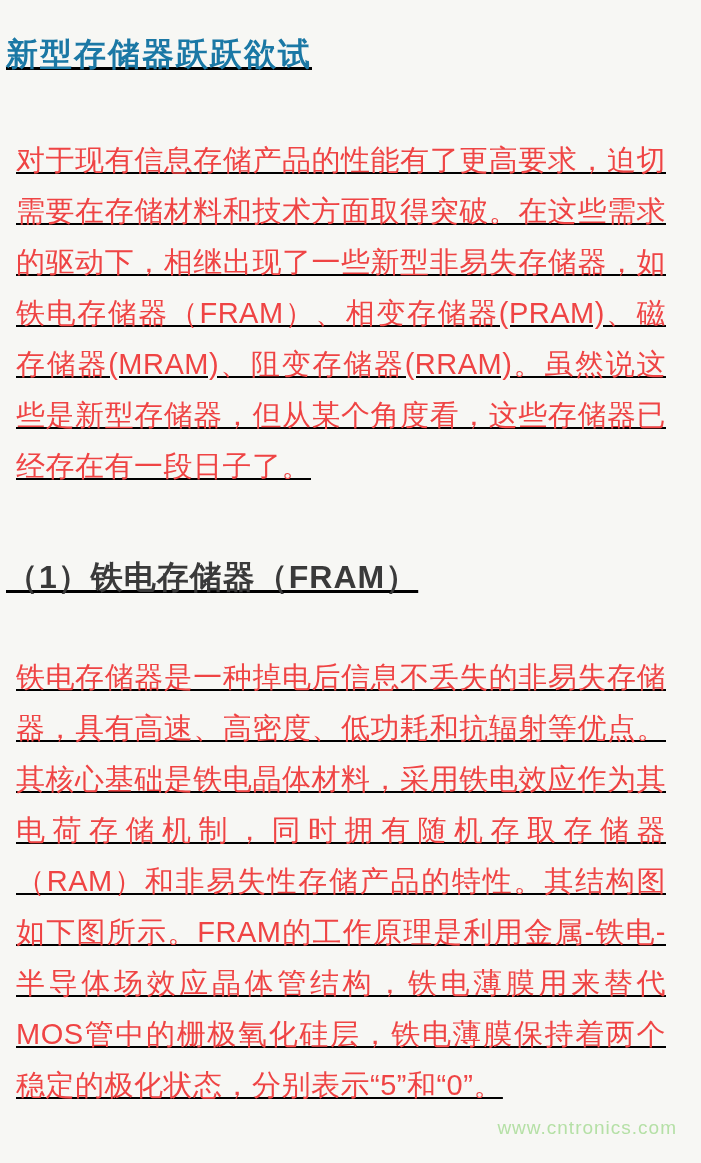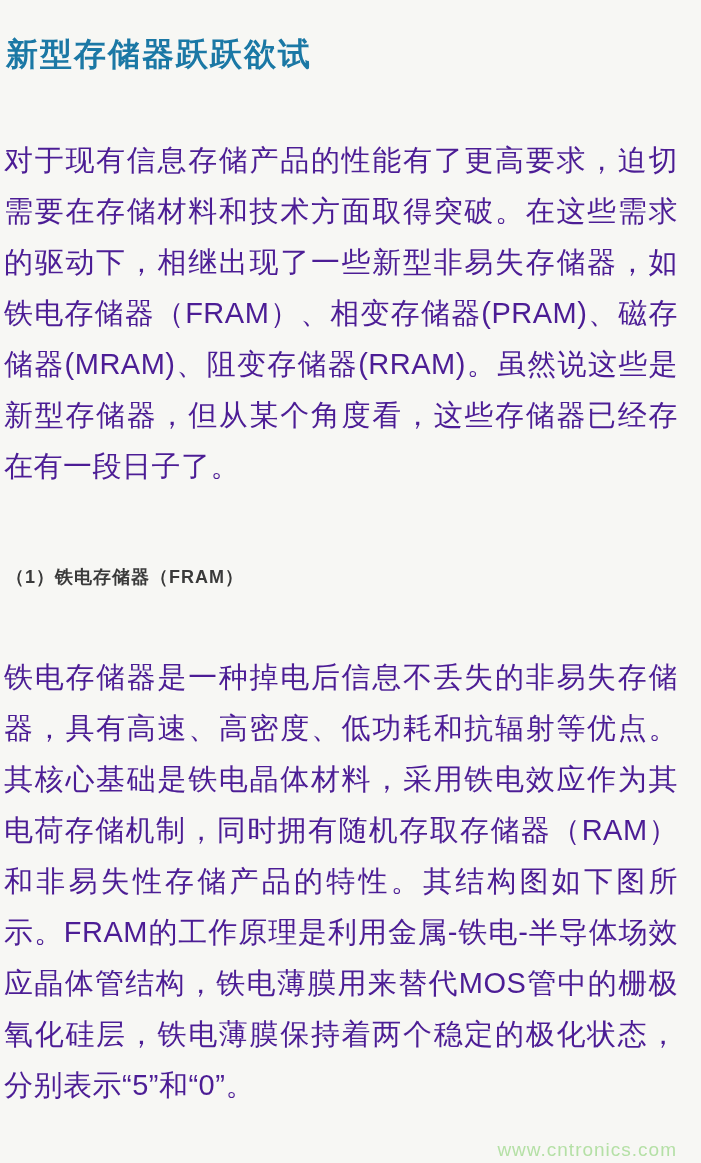--- a/index.html
+++ b/index.html
@@ -12,52 +12,53 @@
     background: #f7f7f4;
     font-family: "Liberation Sans", "DejaVu Sans", sans-serif;
     overflow: hidden;
   }
   .page {
     position: relative;
     box-sizing: border-box;
     width: 701px;
     height: 1163px;
     padding: 33px 23px 0 4px;
+    text-decoration: underline;
   }
   .article-title {
     margin: 0 0 60px 2px;
     font-size: 32px;
     line-height: 42px;
     font-weight: bold;
     letter-spacing: 2px;
     color: #1b78a5;
   }
   .body-paragraph {
-    margin: 0;
+    margin: 12px;
     font-size: 29px;
     line-height: 51px;
     letter-spacing: 0.5px;
-    color: #4c1d95;
+    color: #ef4444;
     text-align: justify;
   }
   .intro-paragraph {
     margin-bottom: 66px;
   }
   .section-heading {
     margin: 0 0 56px 2px;
-    font-size: 18px;
+    font-size: 32px;
     line-height: 38px;
     font-weight: bold;
     letter-spacing: 1px;
     color: #3a3a3a;
   }
   .watermark {
     position: absolute;
     right: 24px;
-    bottom: 2px;
+    bottom: 24px;
     font-size: 19px;
     letter-spacing: 1px;
     color: #b5e0a6;
     text-align: center;
   }
 </style>
 </head>
 <body>
 
 <div class="page">

